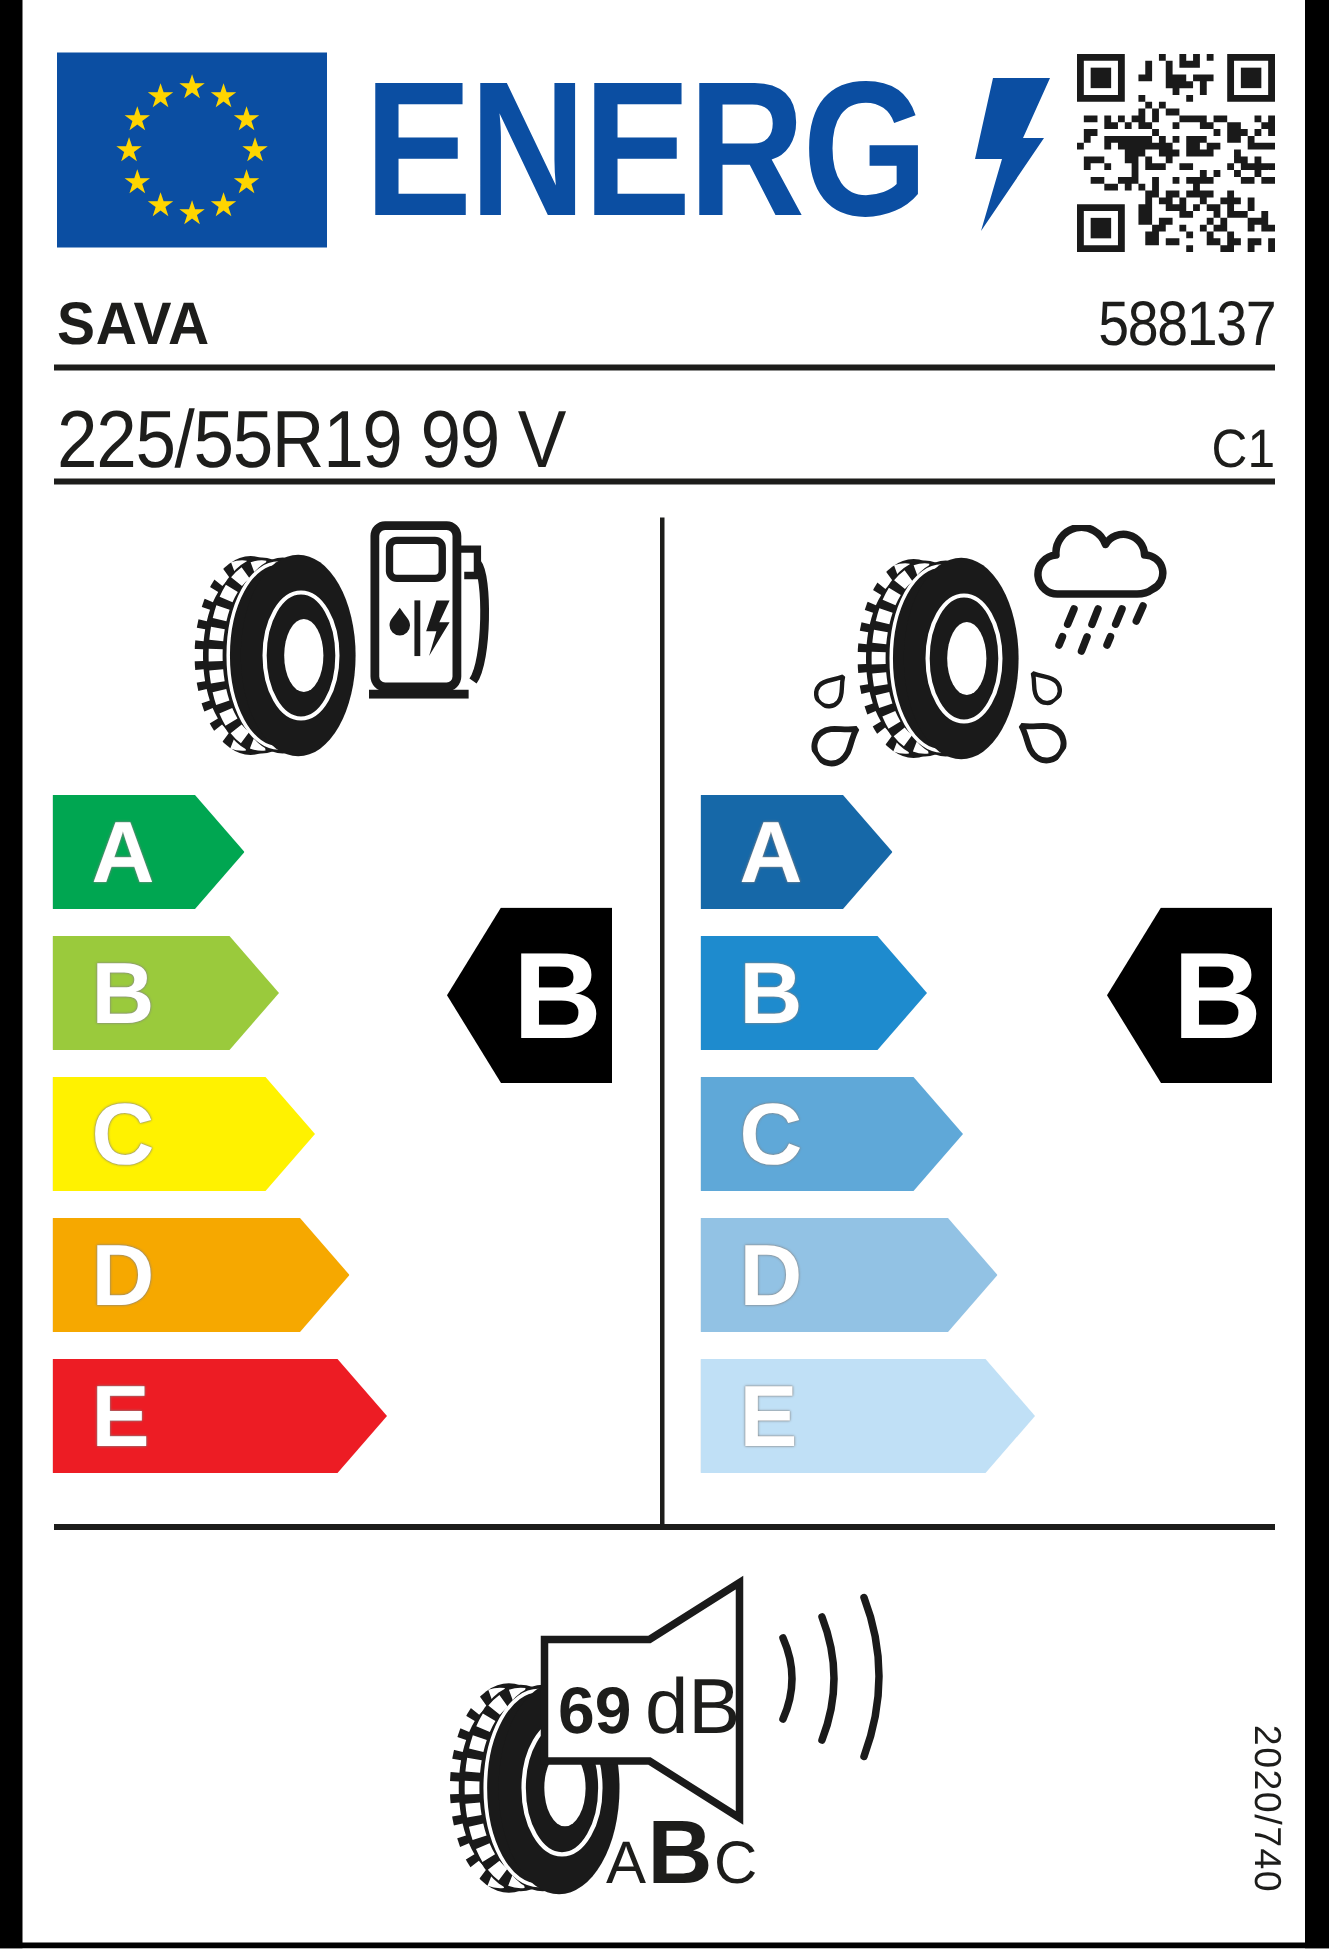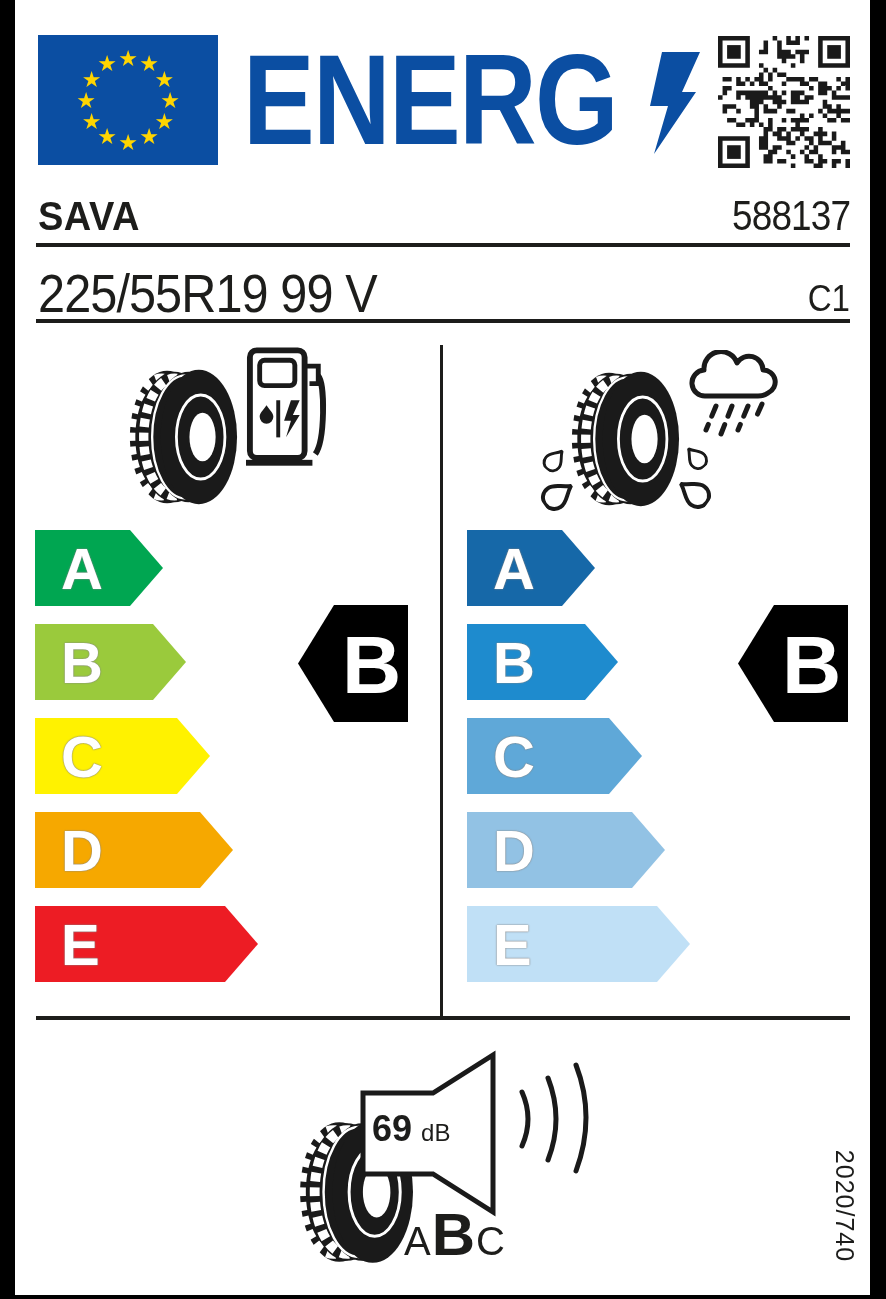--- a/index.html
+++ b/index.html
@@ -45,22 +45,22 @@
     color:#fff;text-shadow:0 0 2px #8a8a8a,0 0 1px #777;}
   .indicator{top:605px;width:110px;height:117px;background:#000;
     clip-path:polygon(36px 0,100% 0,100% 100%,36px 100%,0 50%);}
   .indicator span{display:block;line-height:119px;padding-left:44px;font-size:82px;font-weight:bold;color:#fff;}
   .indicator-fuel{left:298px;} .indicator-wet{left:738px;}
   
   .icon-tire-noise{left:296px;top:1116px;width:118px;height:152px;}
   .icon-speaker{left:358px;top:1048px;width:140px;height:170px;}
   .icon-waves{left:512px;top:1058px;width:84px;height:122px;}
   .noise-text{left:372px;top:1108px;white-space:nowrap;}
-  .noise-value{font-size:36px;font-weight:bold;}
-  .noise-unit{font-size:24px;margin-left:9px;}
+  .noise-value{font-size:44px;font-weight:bold;}
+  .noise-unit{font-size:52px;margin-left:9px;}
   .noise-classes{left:404px;top:1200px;display:flex;align-items:baseline;height:64px;}
   .noise-class{font-size:40px;letter-spacing:1px;}
   .noise-class.active{font-size:60px;font-weight:bold;}
   .regulation{left:844px;top:1206px;transform:translate(-50%,-50%) rotate(90deg);
     font-size:25px;letter-spacing:1px;white-space:nowrap;}
 </style>
 </head>
 <body>
 
 <svg width="0" height="0" style="position:absolute" aria-hidden="true">

